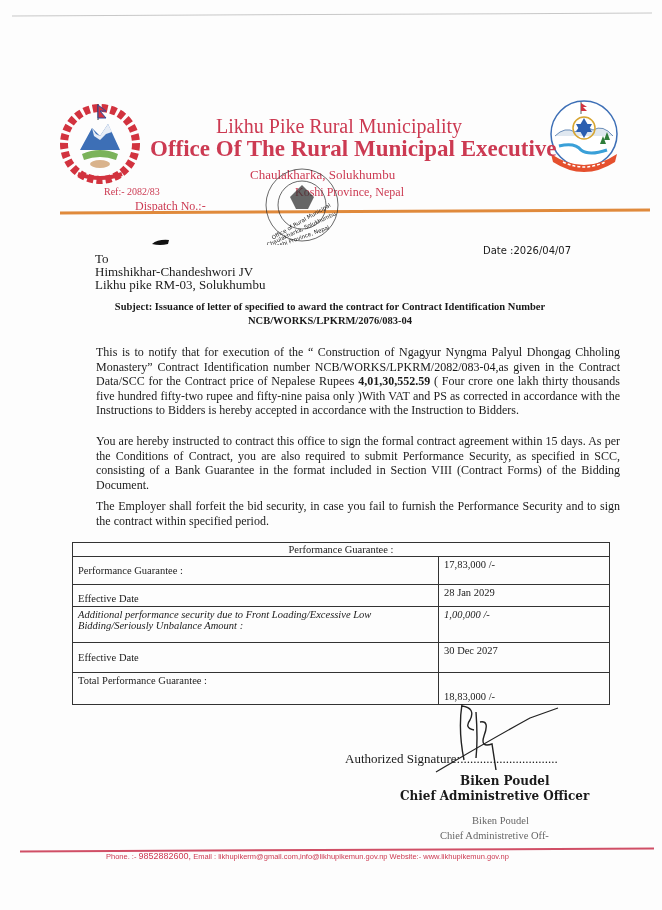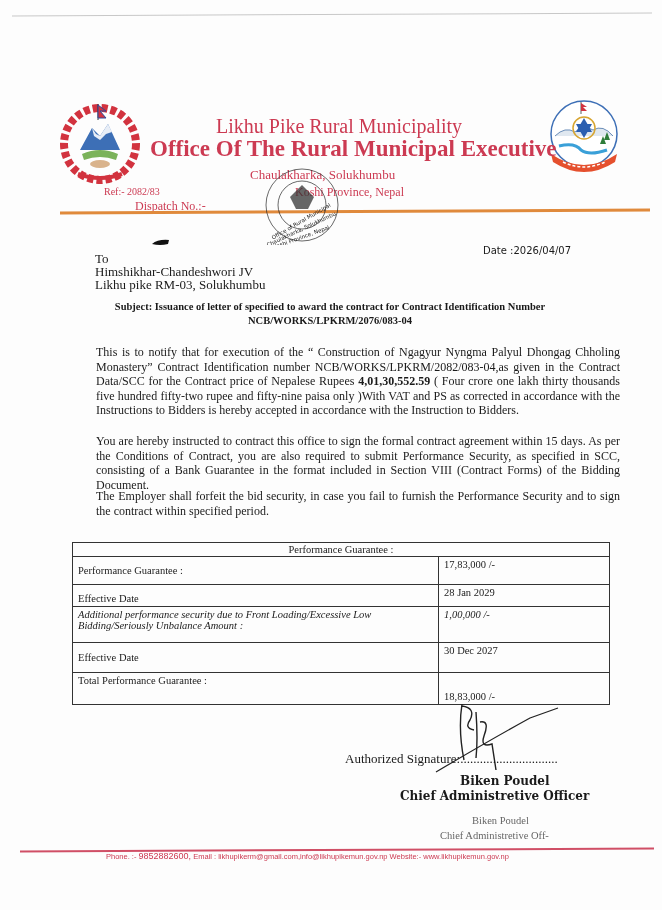--- a/index.html
+++ b/index.html
@@ -19,21 +19,21 @@
   .dispatch { left: 104px; top: 199px; font-size: 12px; color: #cc3a52; white-space: nowrap; margin-left: 31px; }
   .header-rule { left: 60px; top: 210px; width: 590px; height: 3px; background: #e08a3c; transform: rotate(-0.3deg); }
   .stamp { left: 262px; top: 165px; width: 80px; height: 80px; }
   .date { left: 483px; top: 233px; font-size: 10px; font-family: "DejaVu Sans", sans-serif; white-space: nowrap; margin-top: 12px; }
   .mark { left: 152px; top: 238px; width: 18px; height: 8px; }
   .to { left: 95px; top: 252px; font-size: 13px; line-height: 13px; }
   .subject { left: 80px; top: 300px; width: 500px; text-align: center; font-size: 10.5px; font-weight: bold; line-height: 14px; }
   .para { left: 96px; width: 524px; font-size: 12px; line-height: 14.5px; text-align: justify; }
   .p1 { top: 345px; }
   .p2 { top: 434px; }
-  .p3 { top: 489px; }
+  .p3 { top: 499px; }
   table.pg { position: absolute; left: 72px; top: 542px; width: 538px; border-collapse: collapse; font-size: 10.5px; }
   table.pg td { border: 1px solid #333; padding: 2px 5px; vertical-align: top; }
   table.pg td.head { text-align: center; padding: 1px; }
   table.pg td.lbl { width: 355px; }
   .auth { left: 345px; top: 751px; font-size: 13px; white-space: nowrap; }
   .sig { left: 380px; top: 700px; width: 240px; height: 80px; }
   .name { left: 460px; top: 774px; font-size: 12px; font-weight: bold; white-space: nowrap; font-family: "DejaVu Serif", serif; }
   .title { left: 400px; top: 789px; font-size: 12px; font-weight: bold; white-space: nowrap; font-family: "DejaVu Serif", serif; }
   .stamp-name { left: 472px; top: 815px; font-size: 10.5px; color: #666; white-space: nowrap; }
   .stamp-title { left: 440px; top: 830px; font-size: 10.5px; color: #666; white-space: nowrap; }

